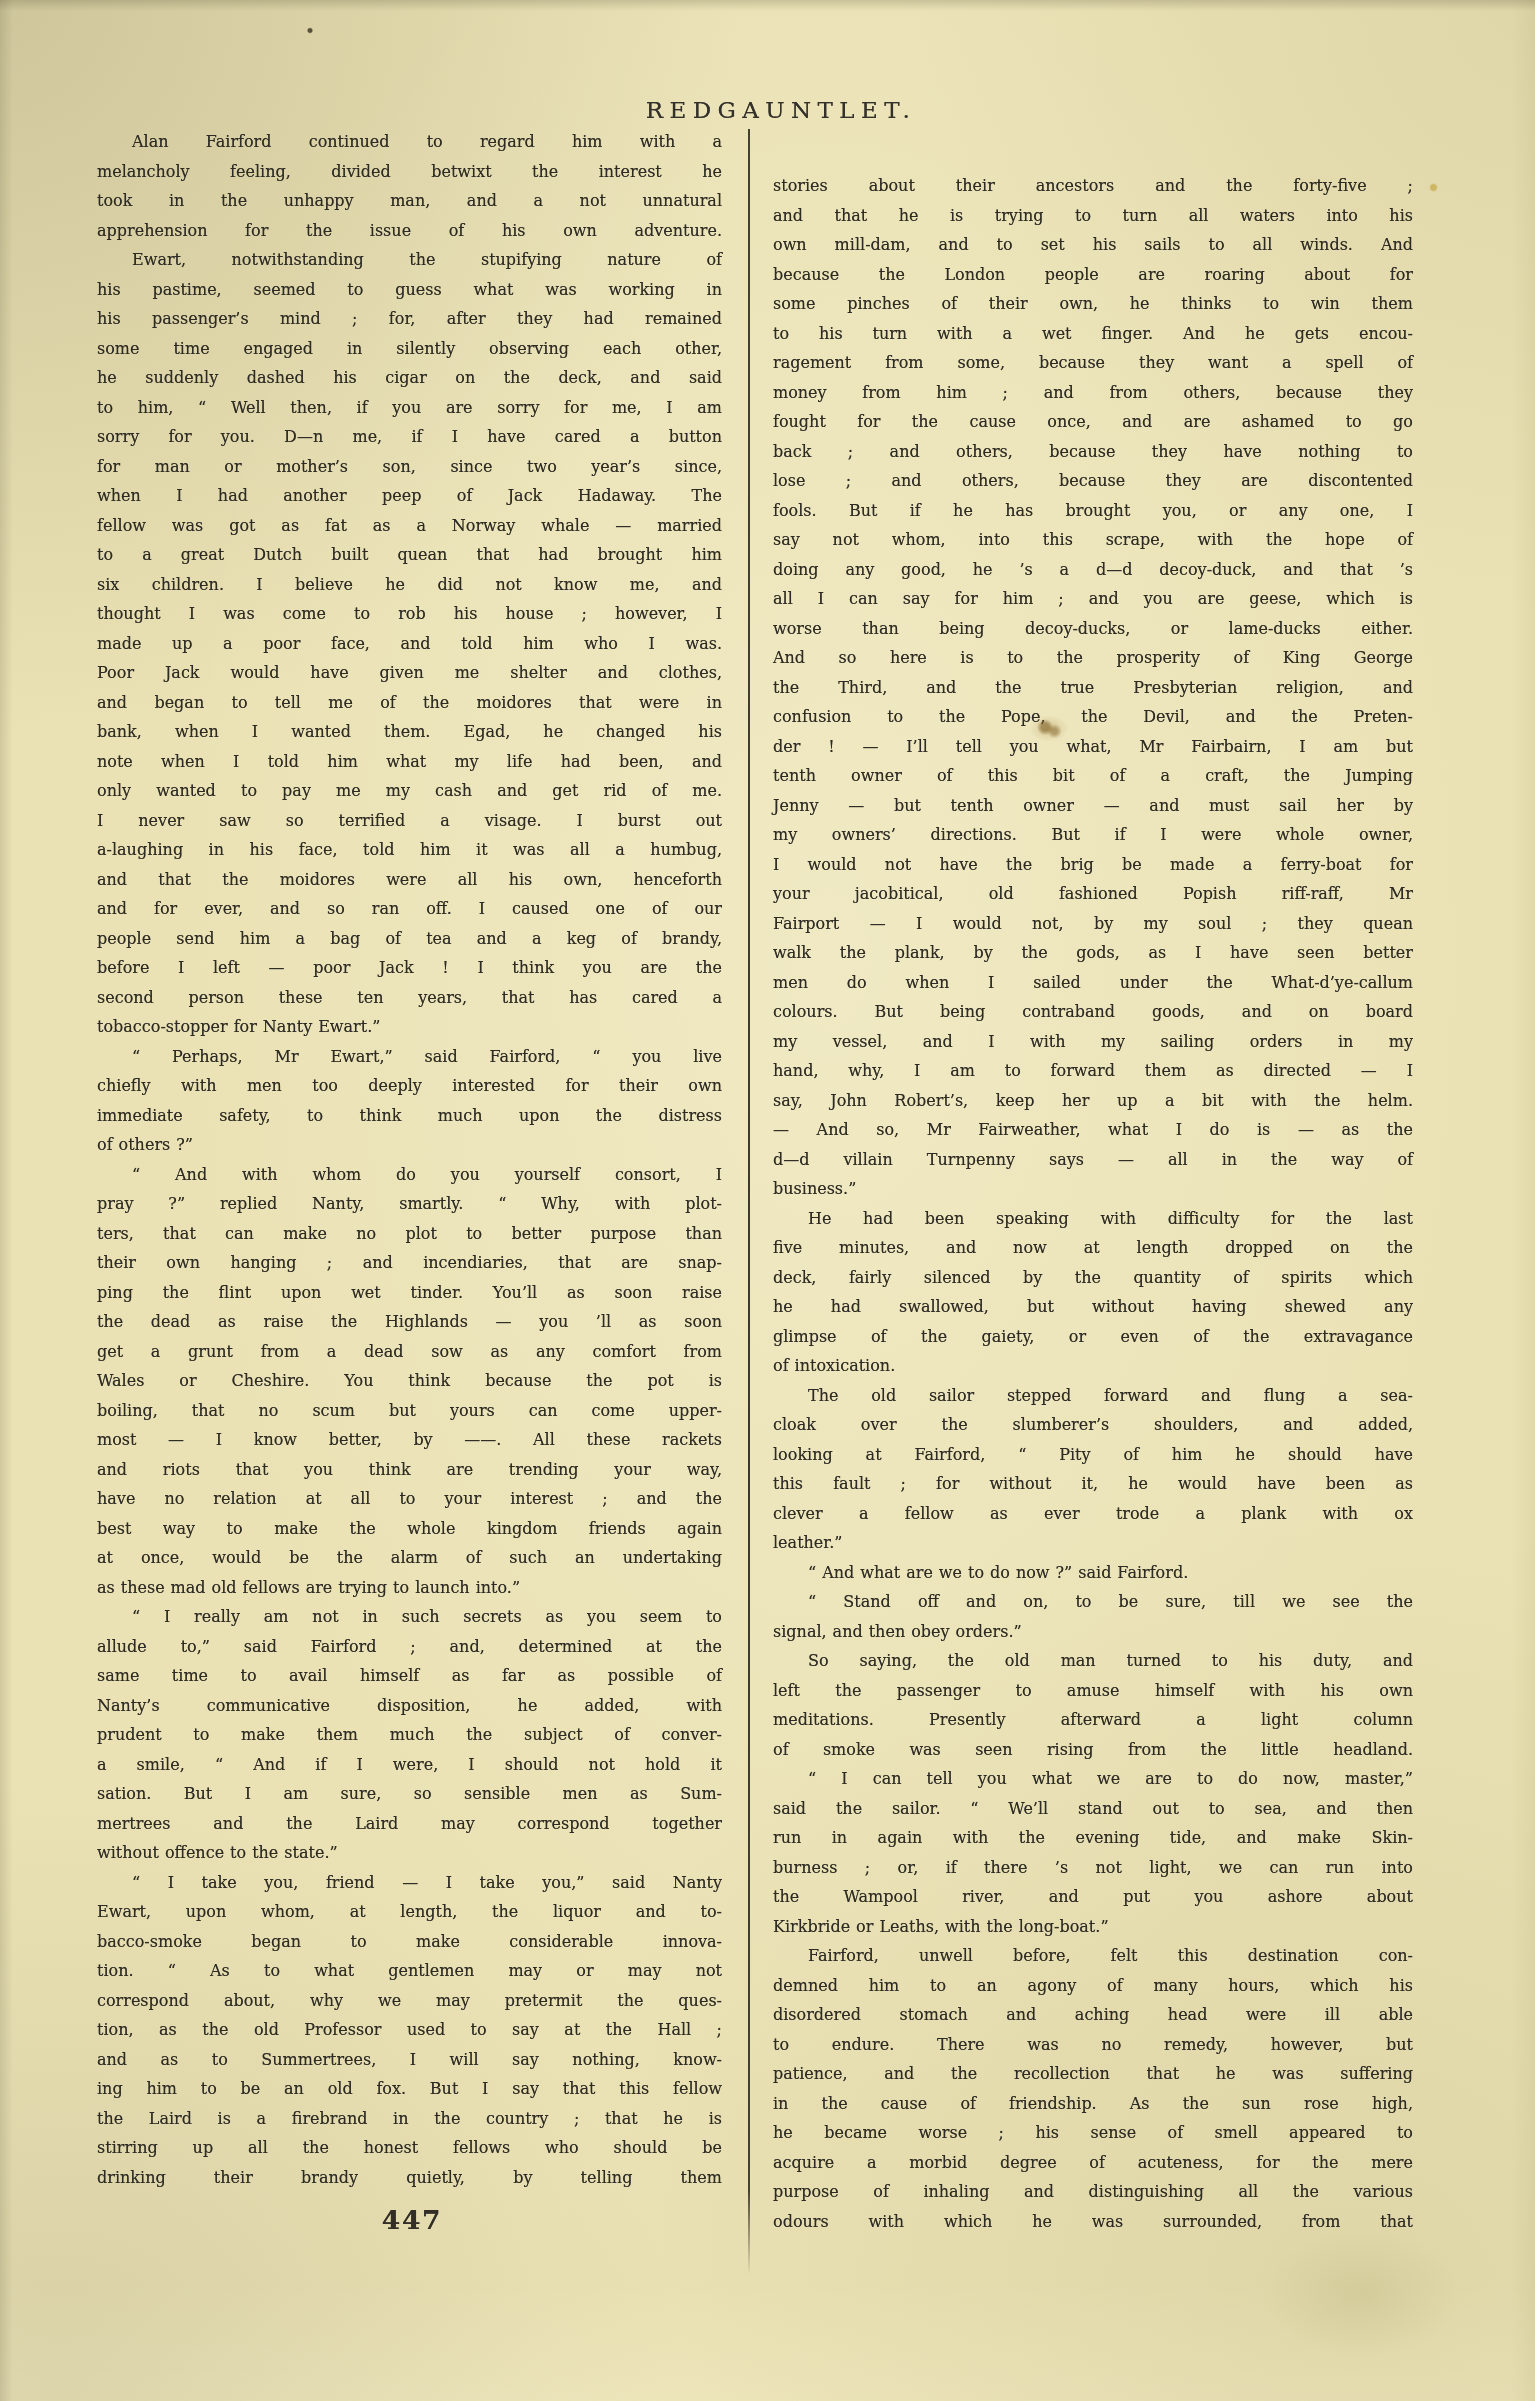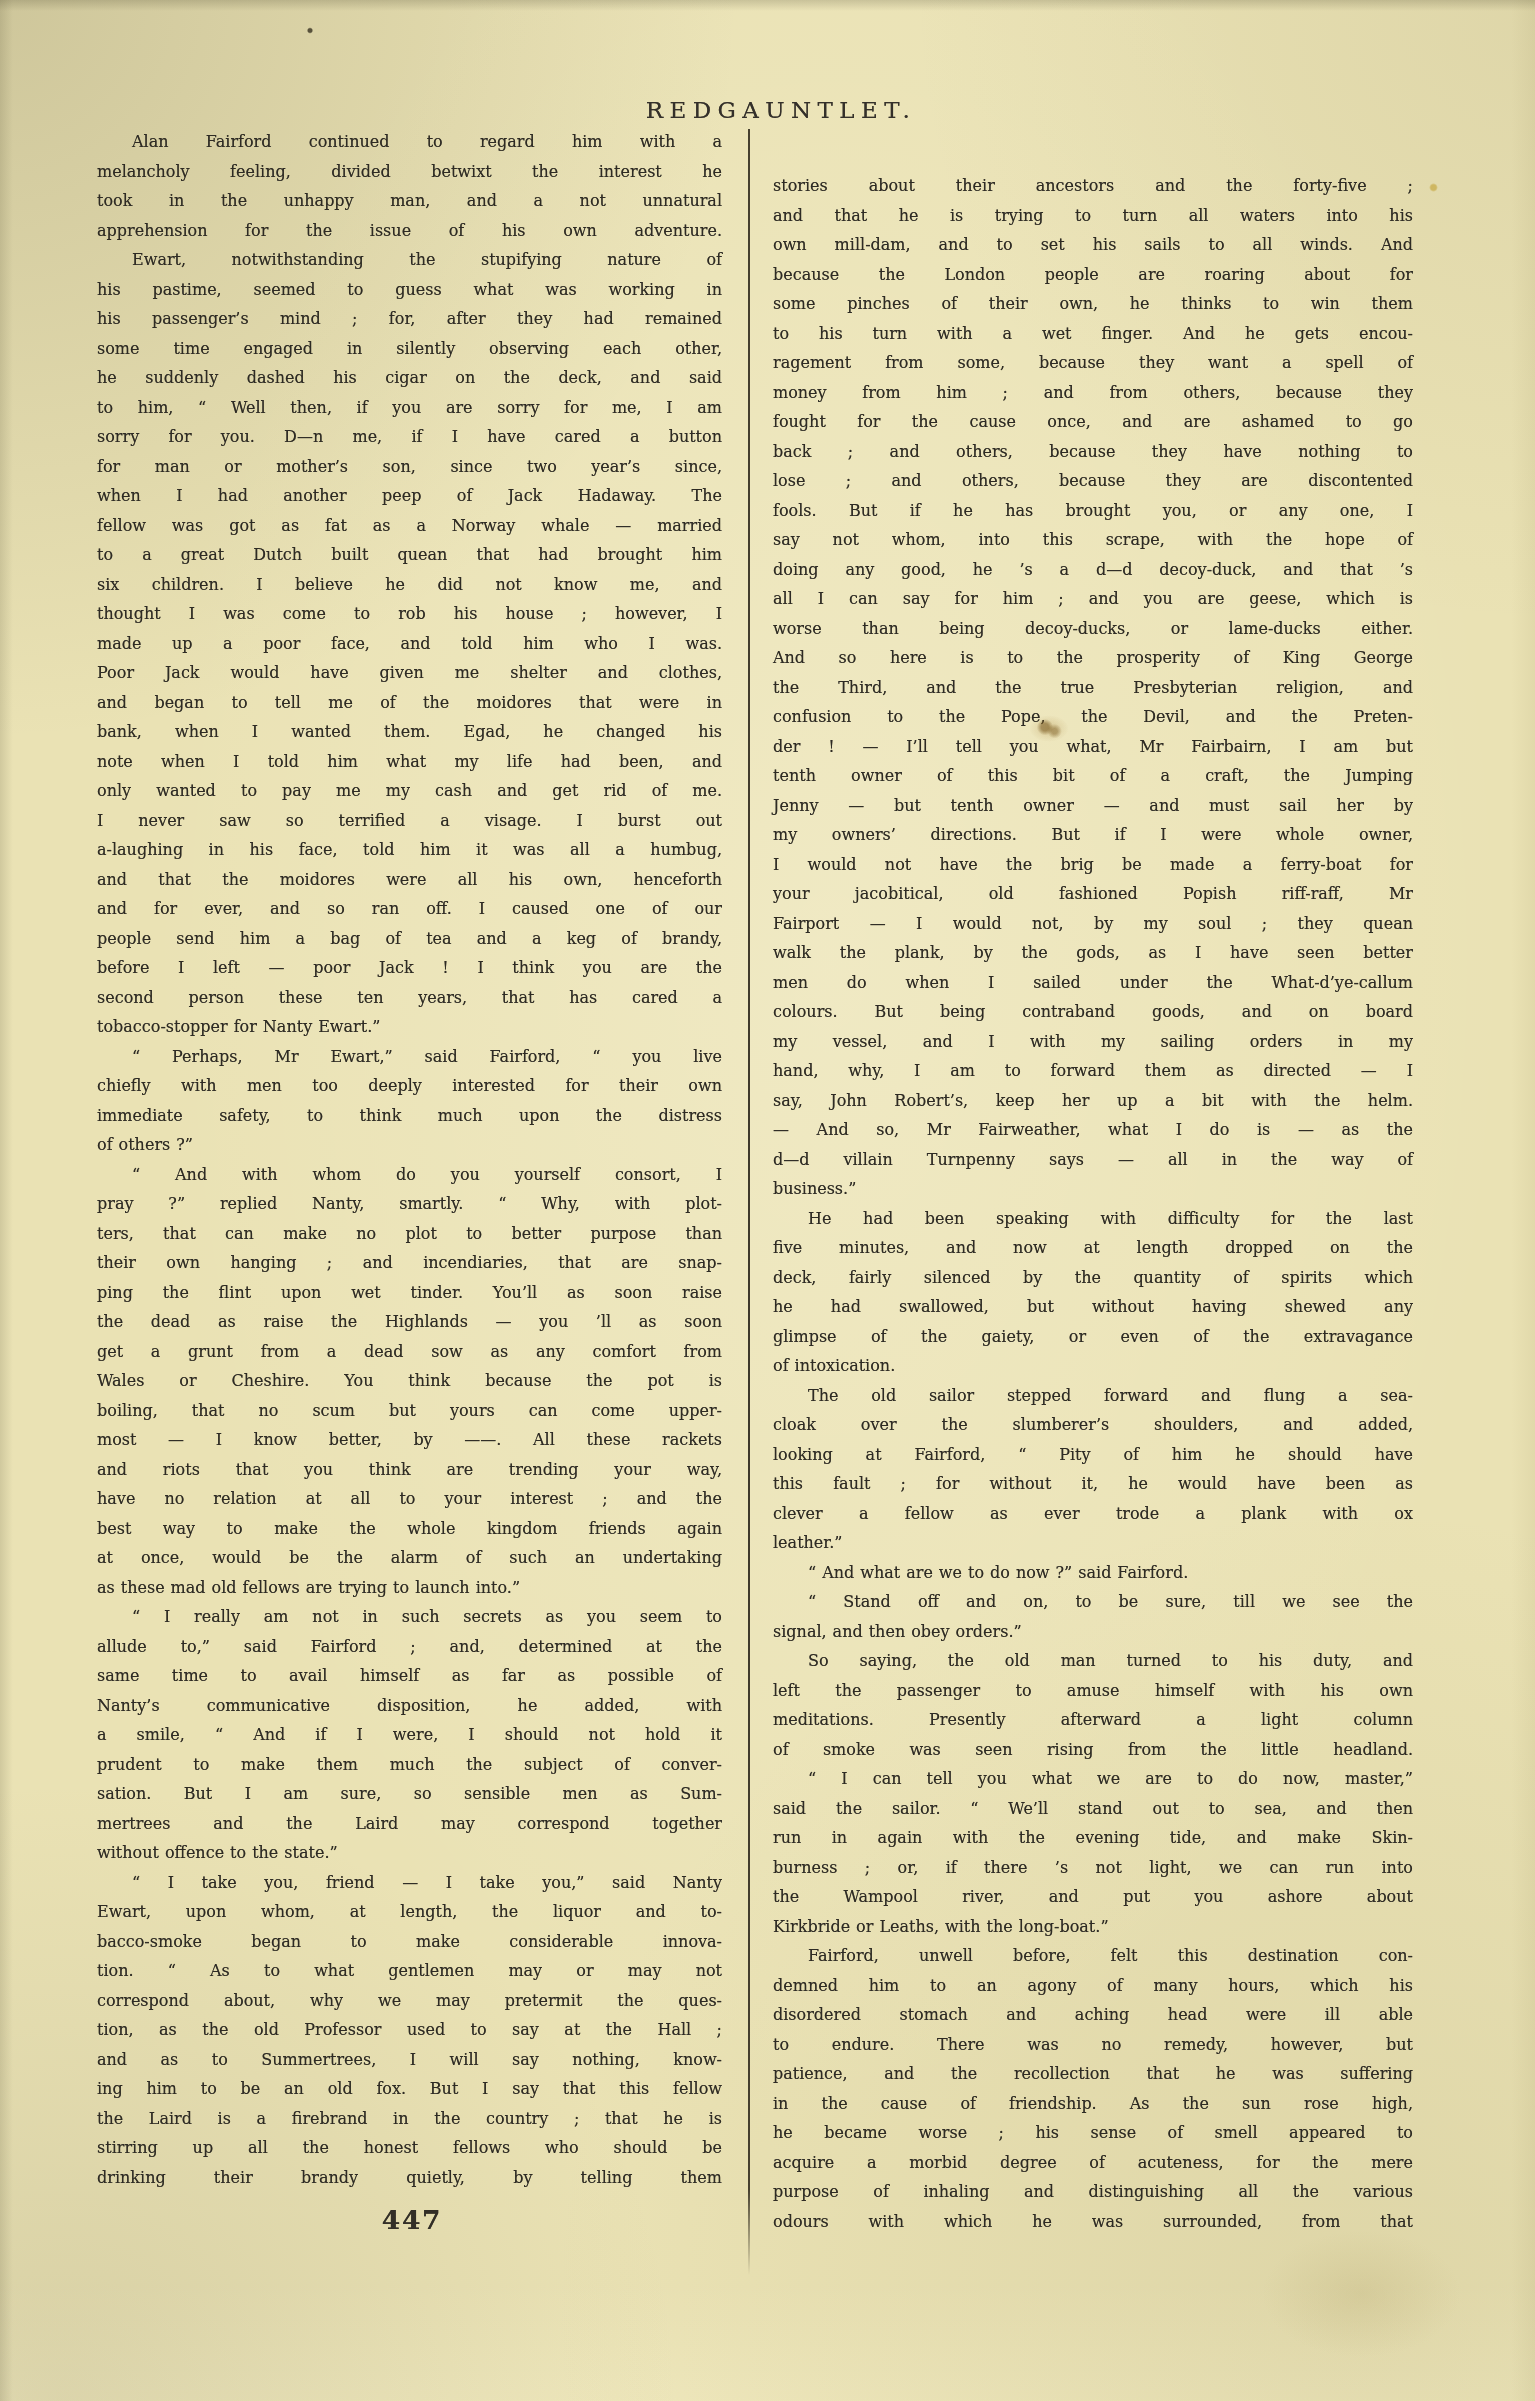--- a/index.html
+++ b/index.html
@@ -137,22 +137,22 @@
       <div class="tline">have no relation at all to your interest ; and the</div>
       <div class="tline">best way to make the whole kingdom friends again</div>
       <div class="tline">at once, would be the alarm of such an undertaking</div>
       <div class="tline lastline">as these mad old fellows are trying to launch into.”</div>
     </div>
     <div class="para">
       <div class="tline indent">“ I really am not in such secrets as you seem to</div>
       <div class="tline">allude to,” said Fairford ; and, determined at the</div>
       <div class="tline">same time to avail himself as far as possible of</div>
       <div class="tline">Nanty’s communicative disposition, he added, with</div>
+      <div class="tline">prudent to make them much the subject of conver-</div>
       <div class="tline">a smile, “ And if I were, I should not hold it</div>
-      <div class="tline">prudent to make them much the subject of conver-</div>
       <div class="tline">sation.  But I am sure, so sensible men as Sum-</div>
       <div class="tline">mertrees and the Laird may correspond together</div>
       <div class="tline lastline">without offence to the state.”</div>
     </div>
     <div class="para">
       <div class="tline indent">“ I take you, friend — I take you,” said Nanty</div>
       <div class="tline">Ewart, upon whom, at length, the liquor and to-</div>
       <div class="tline">bacco-smoke began to make considerable innova-</div>
       <div class="tline">tion.  “ As to what gentlemen may or may not</div>
       <div class="tline">correspond about, why we may pretermit the ques-</div>

